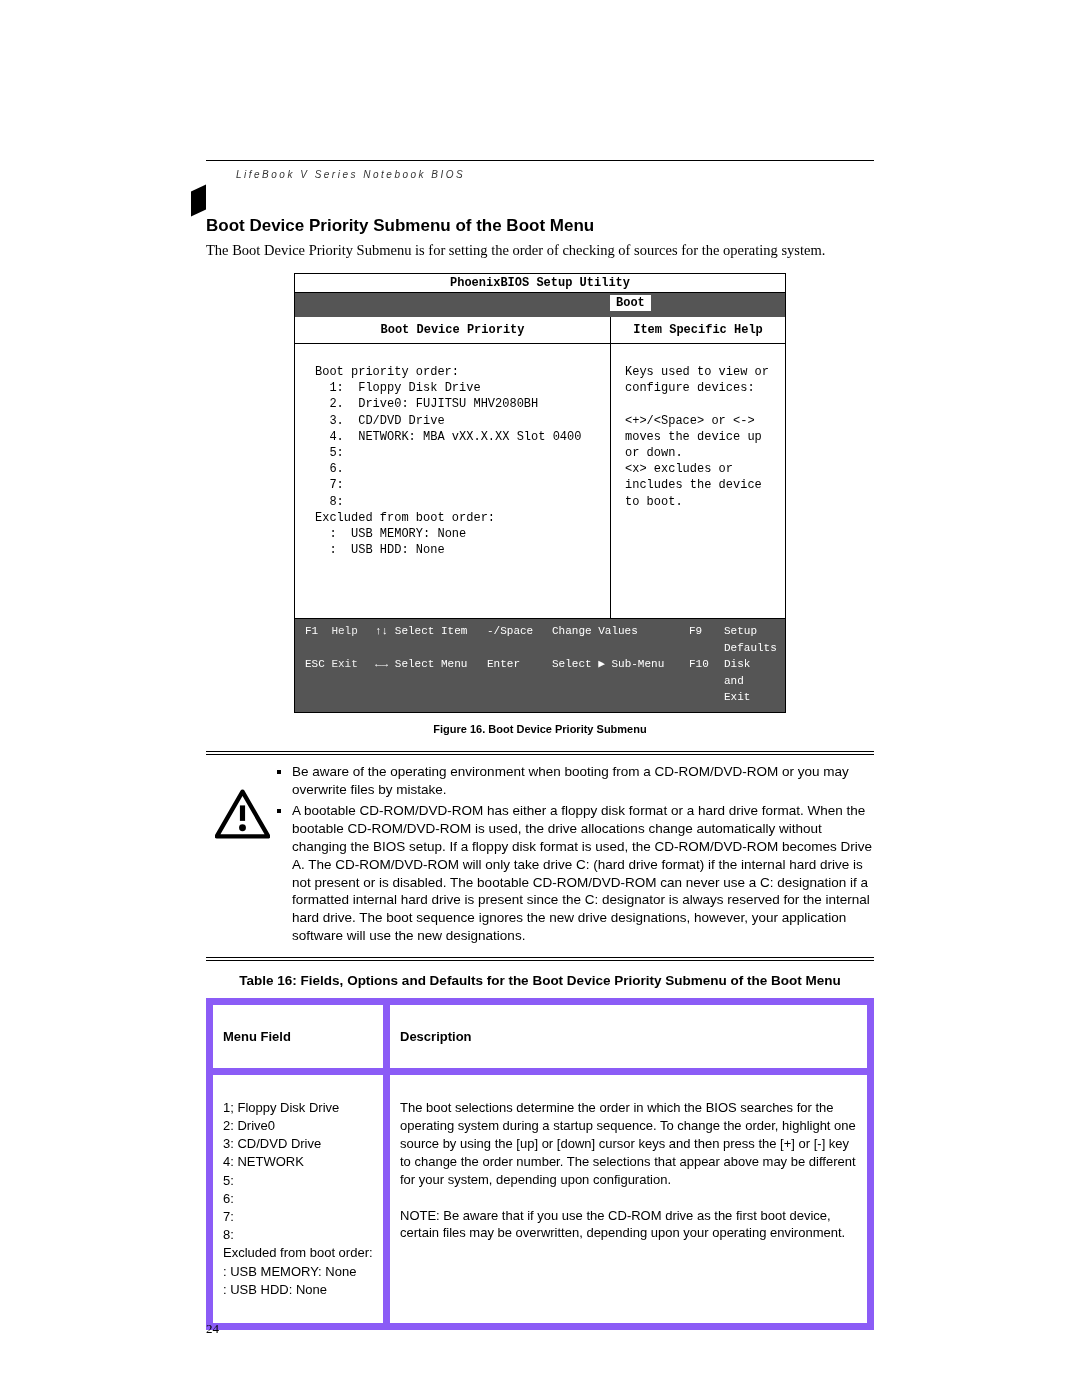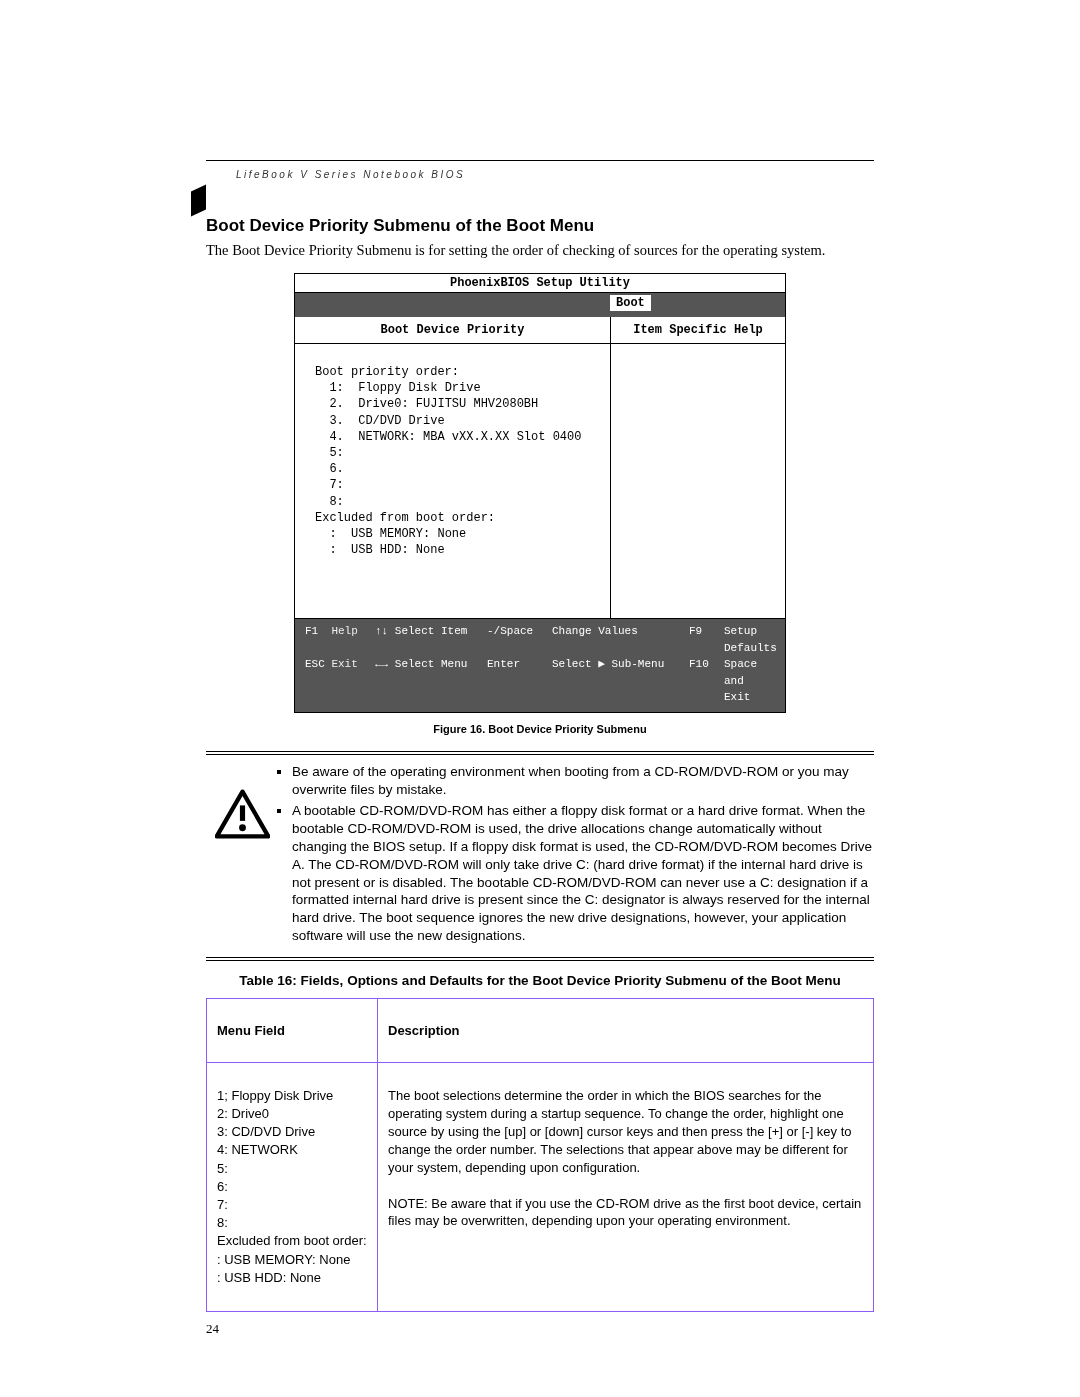--- a/index.html
+++ b/index.html
@@ -158,21 +158,21 @@
     margin: 10px 0 10px 0;
   }
   
   table.fields {
     width: 100%;
     border-collapse: collapse;
     font-family: "Segoe UI", Arial, sans-serif;
     font-size: 13px;
   }
   table.fields th, table.fields td {
-    border: 1px solid #8b5cf6;
+    border: 7px solid #8b5cf6;
     padding: 24px 10px;
     vertical-align: top;
     text-align: left;
   }
   table.fields th {
     font-weight: bold;
   }
   table.fields td.menu-col {
     width: 150px;
     line-height: 1.4;
@@ -216,38 +216,46 @@
   <span>5:</span>
   <span>6.</span>
   <span>7:</span>
   <span>8:</span>
 <span>Excluded from boot order:</span>
   <span>:  USB MEMORY: None</span>
   <span>:  USB HDD: None</span></div>
       </div>
       <div class="bios-col-right">
         <div class="bios-head">Item Specific Help</div>
+        <div class="bios-help-body">
+          <div>Keys used to view or</div>
+          <div>configure devices:</div>
+          <div>&nbsp;</div>
+          <div>&lt;+&gt;/&lt;Space&gt; or &lt;-&gt;</div>
+          <div>moves the device up or down.</div>
+          <div>&lt;x&gt; excludes or includes the device to boot.</div>
+        </div>
       </div>
     </div>
     <div class="bios-footer">
       <div class="row">
         <span class="c1"><span class="key">F1</span>&nbsp;&nbsp;<span>Help</span></span>
         <span class="c2"><span class="key">↑↓</span> <span>Select Item</span></span>
         <span class="c3 key">-/Space</span>
         <span class="c4">Change Values</span>
         <span class="c5 key">F9</span>
         <span class="c6">Setup Defaults</span>
       </div>
       <div class="row">
         <span class="c1"><span class="key">ESC</span>&nbsp;<span>Exit</span></span>
         <span class="c2"><span class="key">←→</span> <span>Select Menu</span></span>
         <span class="c3 key">Enter</span>
         <span class="c4">Select ▶ Sub-Menu</span>
         <span class="c5 key">F10</span>
-        <span class="c6">Space and Exit</span>
+        <span class="c6">Disk and Exit</span>
       </div>
     </div>
   </div>
 
   <div class="figure-caption">Figure 16.  Boot Device Priority Submenu</div>
 
   <div class="hr-double-top"></div>
   <div class="warn-block">
     <div class="warn-icon">
       <svg viewBox="0 0 64 56">

